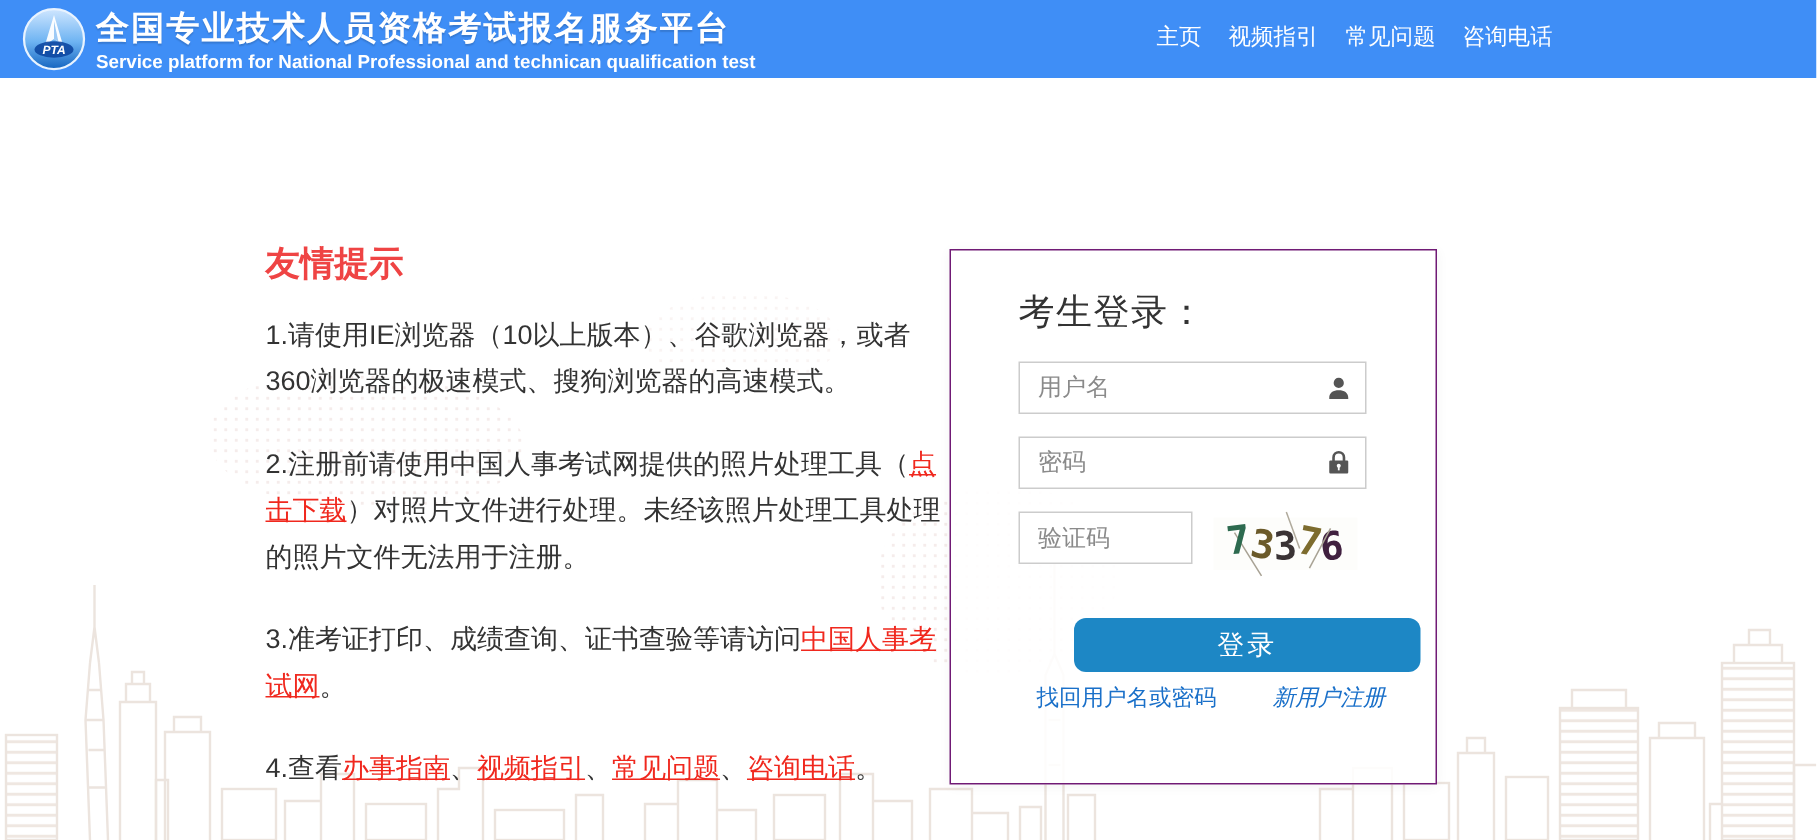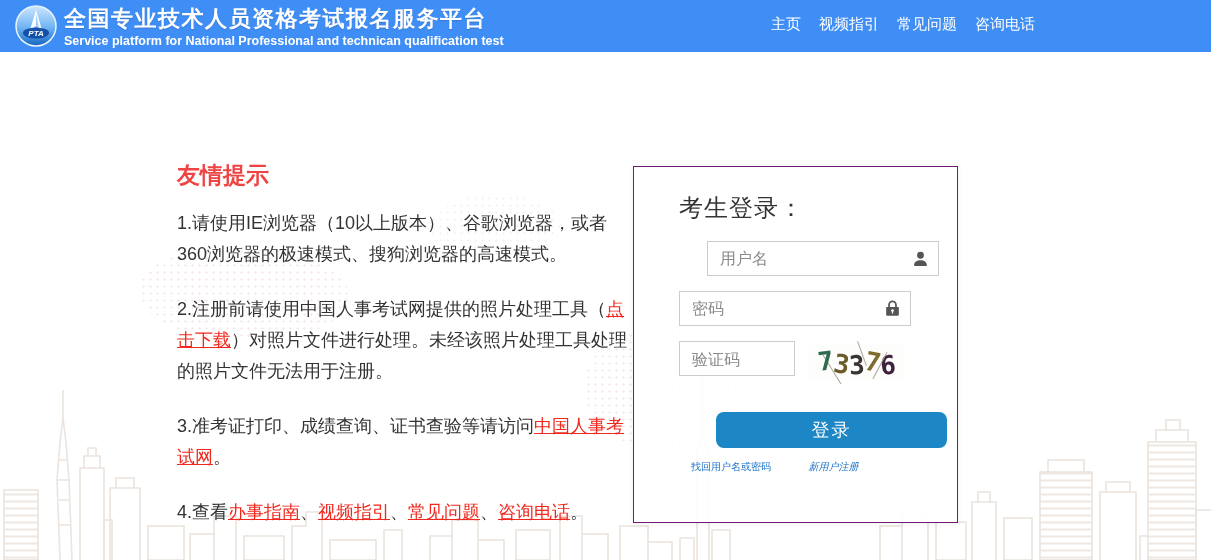--- a/index.html
+++ b/index.html
@@ -46,21 +46,21 @@
   }
   .field{position:absolute;left:45px;width:232px;height:35px;}
   .field input{
     width:100%;height:100%;box-sizing:border-box;
     border:1px solid #ccc;background:#fff;outline:none;
     padding:0 34px 0 12px;font-size:16px;color:#555;
     font-family:"Liberation Sans","DejaVu Sans",sans-serif;
   }
   .field input::placeholder{color:#8a8a8a;opacity:1;}
   .field .icon{position:absolute;right:9px;top:8px;width:19px;height:19px;}
-  #field-username{top:74px;margin-left:28px;}
+  #field-username{top:74px;}
   #field-password{top:124px;}
   #field-captcha{top:174px;width:116px;}
   #field-captcha input{padding:2px 10px 0 12px;font-family:Liberation Serif, serif;}
   .captcha-img{
     position:absolute;left:175px;top:178px;width:96px;height:35px;z-index:2;
     background:#fdfdfb;display:flex;align-items:center;justify-content:center;
     font-family:"DejaVu Sans Mono","Liberation Mono",monospace;
     font-size:26px;font-weight:bold;letter-spacing:0;
   }
   .captcha-img span{display:inline-block;line-height:1;}
@@ -71,21 +71,21 @@
   .captcha-img::after{width:30px;right:10px;top:20px;transform:rotate(-62deg);}
   .captcha-scratch{position:absolute;width:26px;height:1px;background:#b0aa9c;left:40px;top:8px;transform:rotate(70deg);}
   .login-button{
     position:absolute;left:50px;top:245px;width:231px;height:36px;
     background:#1d87c5;color:#fff;border:none;border-radius:8px;
     font-size:18px;letter-spacing:2px;cursor:pointer;
     font-family:"Liberation Sans","DejaVu Sans",sans-serif;
     margin-left:32px;
   }
   .panel-links{position:absolute;left:57px;top:289px;width:250px;white-space:nowrap;}
-  .panel-links a{color:#1a70c9;text-decoration:none;font-size:10px;margin-top:25px;}
+  .panel-links a{color:#1a70c9;text-decoration:none;font-size:15px;margin-top:25px;}
   .panel-links a + a{margin-left:33px;font-style:italic;}
   
   .skyline{position:absolute;left:0;bottom:0;z-index:0;}
 </style>
 </head>
 <body>
 
 <header class="header">
   <div class="logo">
     <svg width="44" height="44" viewBox="0 0 44 44">

